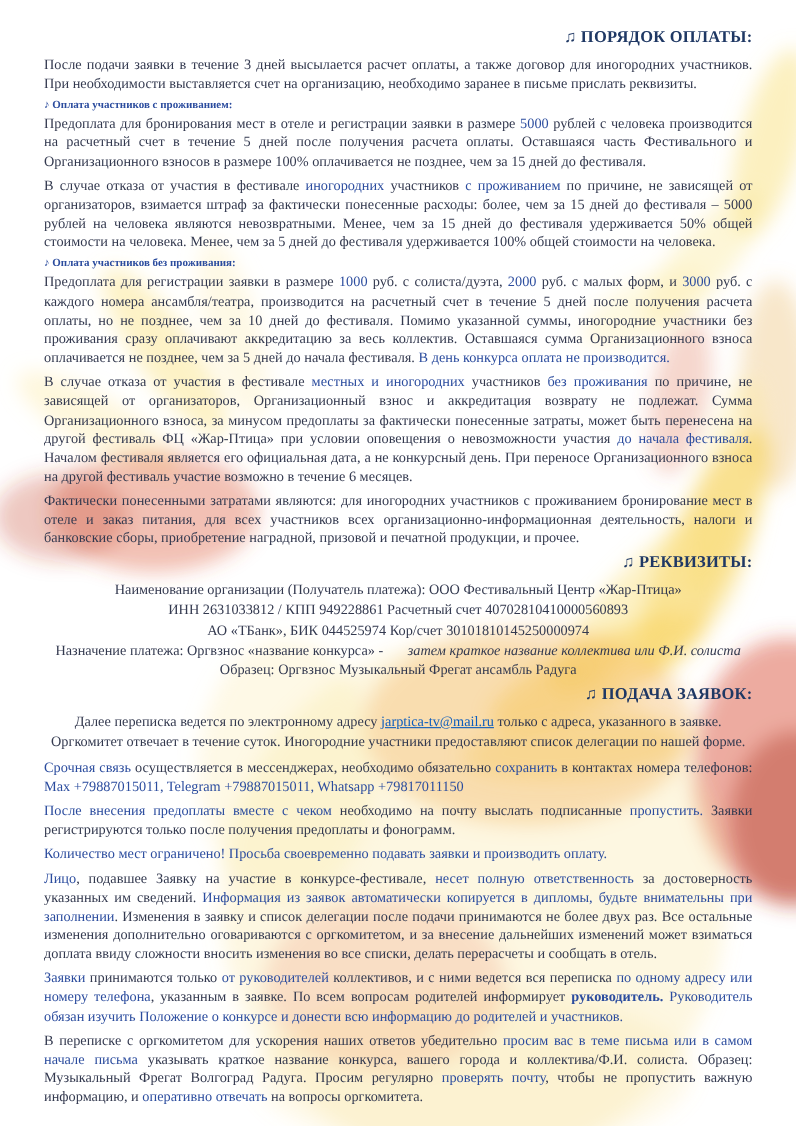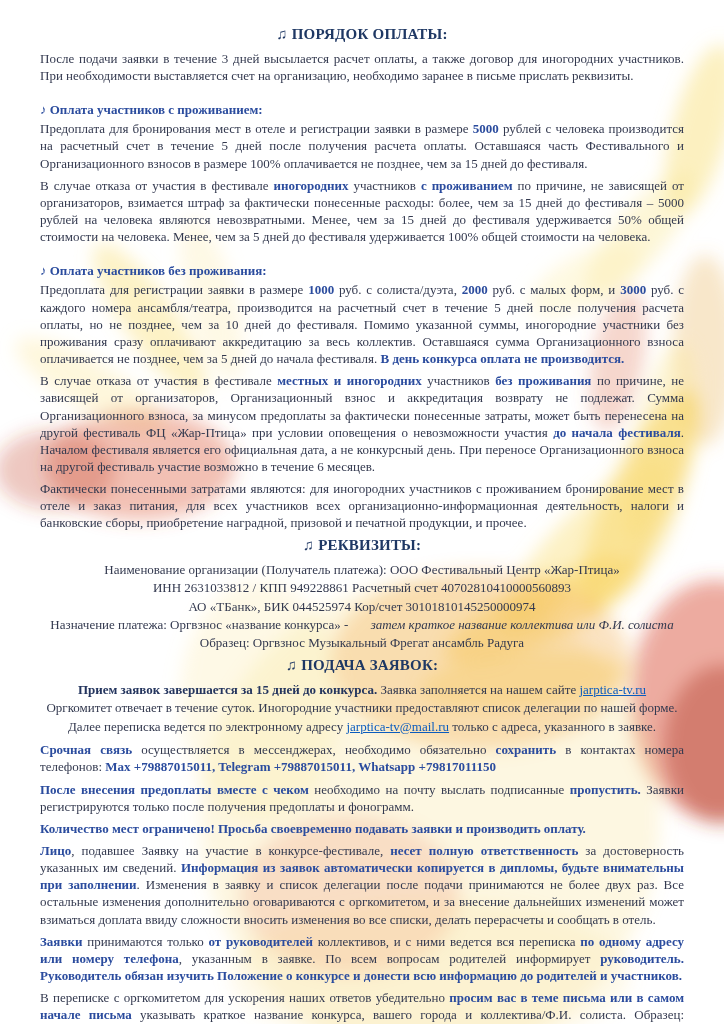--- a/index.html
+++ b/index.html
@@ -16,34 +16,34 @@
     min-height:1024px;
     background:#ffffff;
     overflow:hidden;
     font-family:"Liberation Serif", serif;
     color:var(--body);
   }
   .bg{position:absolute;top:0;left:0;z-index:0;}
   .content{position:relative;z-index:1;padding:22px 40px 14px 40px;}
   h1{
     font-size:15px;font-weight:bold;color:var(--navy);
-    text-align:center;margin:4px 0 7px 0;letter-spacing:.2px;
+    text-align:right;margin:4px 0 7px 0;letter-spacing:.2px;
   }
   h2{
-    font-size:13px;font-weight:bold;color:var(--accent);
-    text-align:left;margin:18px 0 2px 0;
+    font-size:10px;font-weight:bold;color:var(--accent);
+    text-align:left;margin:6px 0 2px 0;
   }
   p{
     font-size:13px;line-height:1.32;margin:0 0 5px 0;text-align:justify;
   }
   .lines div{font-size:13px;line-height:1.42;text-align:center;}
   .req{margin-bottom:4px;}
   
   .seg-b{font-weight:bold;color:#24355E;}
-  .seg-bb{font-weight:bold;color:var(--accent);}
+  .seg-bb{font-weight:normal;color:var(--accent);}
   .seg-bl{color:var(--accent);font-weight:bold;}
   .seg-i{font-style:italic;margin-left:19px;}
   .seg-link{color:var(--link);text-decoration:underline;cursor:pointer;}
 </style>
 </head>
 <body>
 
 <div class="page">
 
   <svg class="bg" width="724" height="1024" viewBox="0 0 724 1024" aria-hidden="true">
@@ -103,23 +103,22 @@
     <div class="lines req">
       <div><span>Наименование организации (Получатель платежа): ООО Фестивальный Центр «Жар-Птица»</span></div>
       <div><span>ИНН 2631033812 / КПП 949228861 Расчетный счет 40702810410000560893</span></div>
       <div><span>АО «ТБанк», БИК 044525974 Кор/счет 30101810145250000974</span></div>
       <div><span>Назначение платежа: Оргвзнос «название конкурса» - </span><span class="seg-i">затем краткое название коллектива или Ф.И. солиста</span></div>
       <div><span>Образец: Оргвзнос Музыкальный Фрегат ансамбль Радуга</span></div>
     </div>
 
     <h1>♫ ПОДАЧА ЗАЯВОК:</h1>
     <div class="lines" style="margin-bottom:5px;">
-      <div><span class="seg-b">Прием заявок завершается за 15 дней до конкурса.</span><span> Заявка заполняется на нашем сайте </span><span class="seg-link">jarptica-tv.ru</span></div>
+      <div><span>Далее переписка ведется по электронному адресу </span><span class="seg-link">jarptica-tv@mail.ru</span><span> только с адреса, указанного в заявке.</span></div>
       <div><span>Оргкомитет отвечает в течение суток. Иногородние участники предоставляют список делегации по нашей форме.</span></div>
-      <div><span>Далее переписка ведется по электронному адресу </span><span class="seg-link">jarptica-tv@mail.ru</span><span> только с адреса, указанного в заявке.</span></div>
     </div>
 
     <p><span class="seg-bb">Срочная связь</span><span> осуществляется в мессенджерах, необходимо обязательно </span><span class="seg-bb">сохранить</span><span> в контактах номера телефонов: </span><span class="seg-bb">Max +79887015011, Telegram +79887015011, Whatsapp +79817011150</span></p>
     <p><span class="seg-bb">После внесения предоплаты вместе с чеком</span><span> необходимо на почту выслать подписанные </span><span class="seg-bb">пропустить.</span><span> Заявки регистрируются только после получения предоплаты и фонограмм.</span></p>
     <p><span class="seg-bb">Количество мест ограничено! Просьба своевременно подавать заявки и производить оплату.</span></p>
     <p><span class="seg-bb">Лицо</span><span>, подавшее Заявку на участие в конкурсе-фестивале, </span><span class="seg-bb">несет полную ответственность</span><span> за достоверность указанных им сведений. </span><span class="seg-bb">Информация из заявок автоматически копируется в дипломы, будьте внимательны при заполнении</span><span>. Изменения в заявку и список делегации после подачи принимаются не более двух раз. Все остальные изменения дополнительно оговариваются с оргкомитетом, и за внесение дальнейших изменений может взиматься доплата ввиду сложности вносить изменения во все списки, делать перерасчеты и сообщать в отель.</span></p>
     <p><span class="seg-bb">Заявки</span><span> принимаются только </span><span class="seg-bb">от руководителей</span><span> коллективов, и с ними ведется вся переписка </span><span class="seg-bb">по одному адресу или номеру телефона</span><span>, указанным в заявке. По всем вопросам родителей информирует </span><span class="seg-bl">руководитель.</span><span> </span><span class="seg-bb">Руководитель обязан изучить Положение о конкурсе и донести всю информацию до родителей и участников.</span></p>
     <p><span>В переписке с оргкомитетом для ускорения наших ответов убедительно </span><span class="seg-bb">просим вас в теме письма или в самом начале письма</span><span> указывать краткое название конкурса, вашего города и коллектива/Ф.И. солиста. Образец: Музыкальный Фрегат Волгоград Радуга. Просим регулярно </span><span class="seg-bb">проверять почту</span><span>, чтобы не пропустить важную информацию, и </span><span class="seg-bb">оперативно отвечать</span><span> на вопросы оргкомитета.</span></p>
 
   </div>

